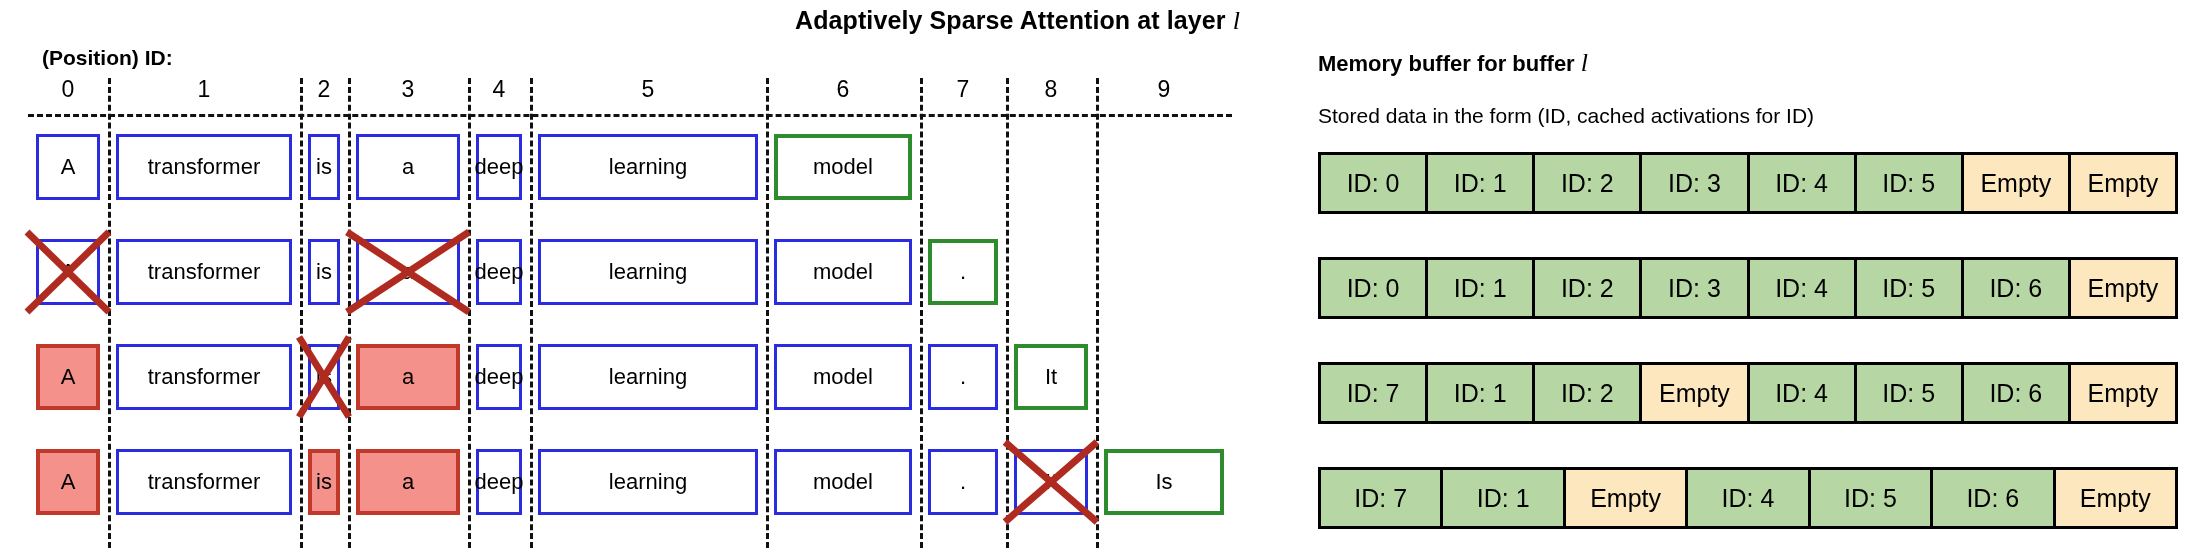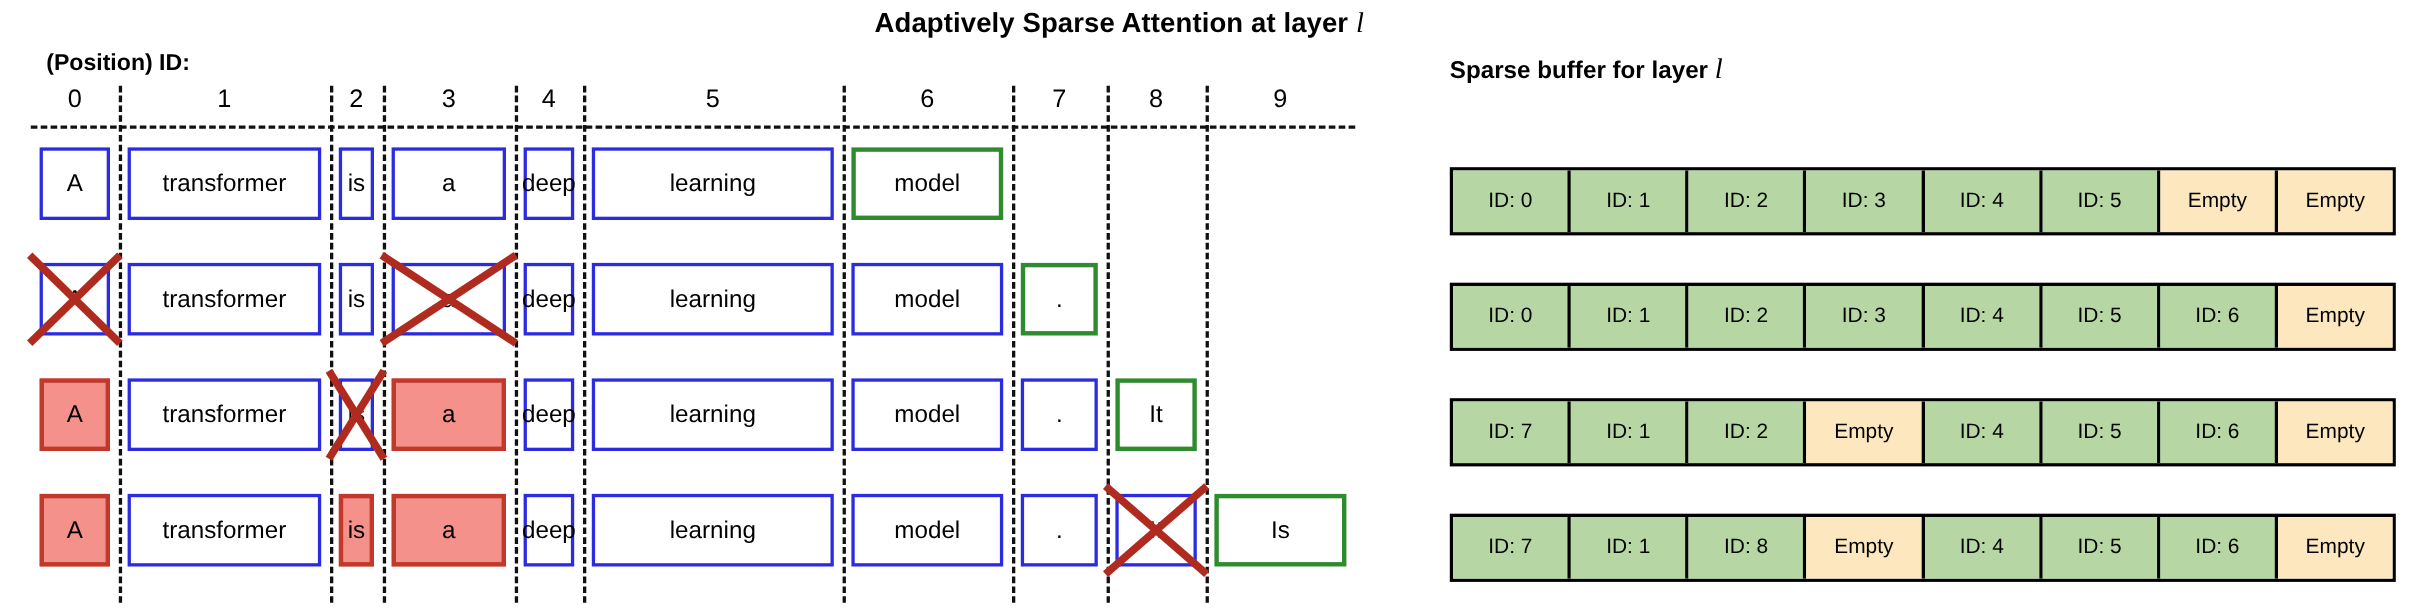--- a/index.html
+++ b/index.html
@@ -34,21 +34,21 @@
   .xmark line{stroke:#B02B1F;stroke-width:7;}
 
   
   #buffer{position:absolute;left:1318px;top:0;width:860px;height:560px;}
   .buf-title{position:absolute;left:0;top:48px;font-size:22px;font-weight:bold;}
   .buf-sub{position:absolute;left:0;top:104px;font-size:21px;}
 
   .buf-row{position:absolute;left:0;display:flex;height:62px;border:3px solid #000;box-sizing:border-box;}
   .buf-cell{
     flex:1 1 0;display:flex;align-items:center;justify-content:center;
-    font-size:19px;box-sizing:border-box;border-right:3px solid #000;
+    font-size:25px;box-sizing:border-box;border-right:3px solid #000;
   }
   .buf-cell:last-child{border-right:none;}
   .buf-cell.filled{background:#B6D7A3;}
   .buf-cell.empty{background:#FCE7BE;}
 </style>
 </head>
 <body>
 
 <div class="title">
   <span>Adaptively Sparse Attention at layer </span><span class="lvar">l</span>
@@ -192,22 +192,23 @@
       <line x1="4" y1="4" x2="96" y2="84" stroke="#B02B1F" stroke-width="7"></line>
       <line x1="96" y1="4" x2="4" y2="84" stroke="#B02B1F" stroke-width="7"></line>
     </svg>
     <div class="cell green" style="left: 1104px; top: 371px; width: 120px; height: 66px;">
       <span>Is</span>
     </div>
   </div>
 
 <div id="buffer">
   <div class="buf-title">
-    <span>Sparse buffer for layer </span><span class="lvar">l</span>
+    <span>Memory buffer for buffer </span><span class="lvar">l</span>
   </div>
+  <div class="buf-sub">Stored data in the form (ID, cached activations for ID)</div>
 <div class="buf-row" style="top: 152px; width: 860px;">
       <div class="buf-cell filled">
         <span>ID: 0</span>
       </div>
       <div class="buf-cell filled">
         <span>ID: 1</span>
       </div>
       <div class="buf-cell filled">
         <span>ID: 2</span>
       </div>
@@ -279,23 +280,20 @@
         <span>Empty</span>
       </div>
     </div>
     <div class="buf-row" style="top: 467px; width: 860px;">
       <div class="buf-cell filled">
         <span>ID: 7</span>
       </div>
       <div class="buf-cell filled">
         <span>ID: 1</span>
       </div>
-      <div class="buf-cell filled">
-        <span>ID: 8</span>
-      </div>
       <div class="buf-cell empty">
         <span>Empty</span>
       </div>
       <div class="buf-cell filled">
         <span>ID: 4</span>
       </div>
       <div class="buf-cell filled">
         <span>ID: 5</span>
       </div>
       <div class="buf-cell filled">

